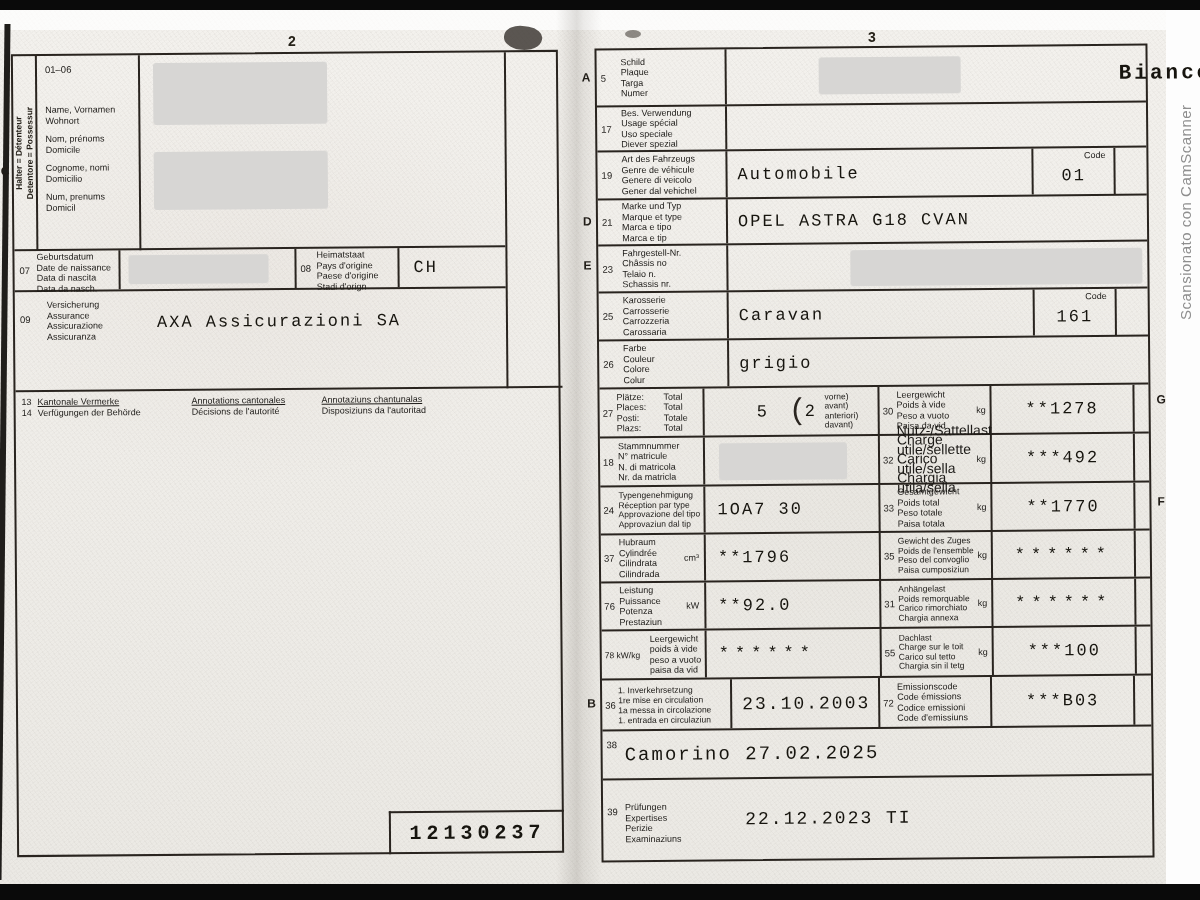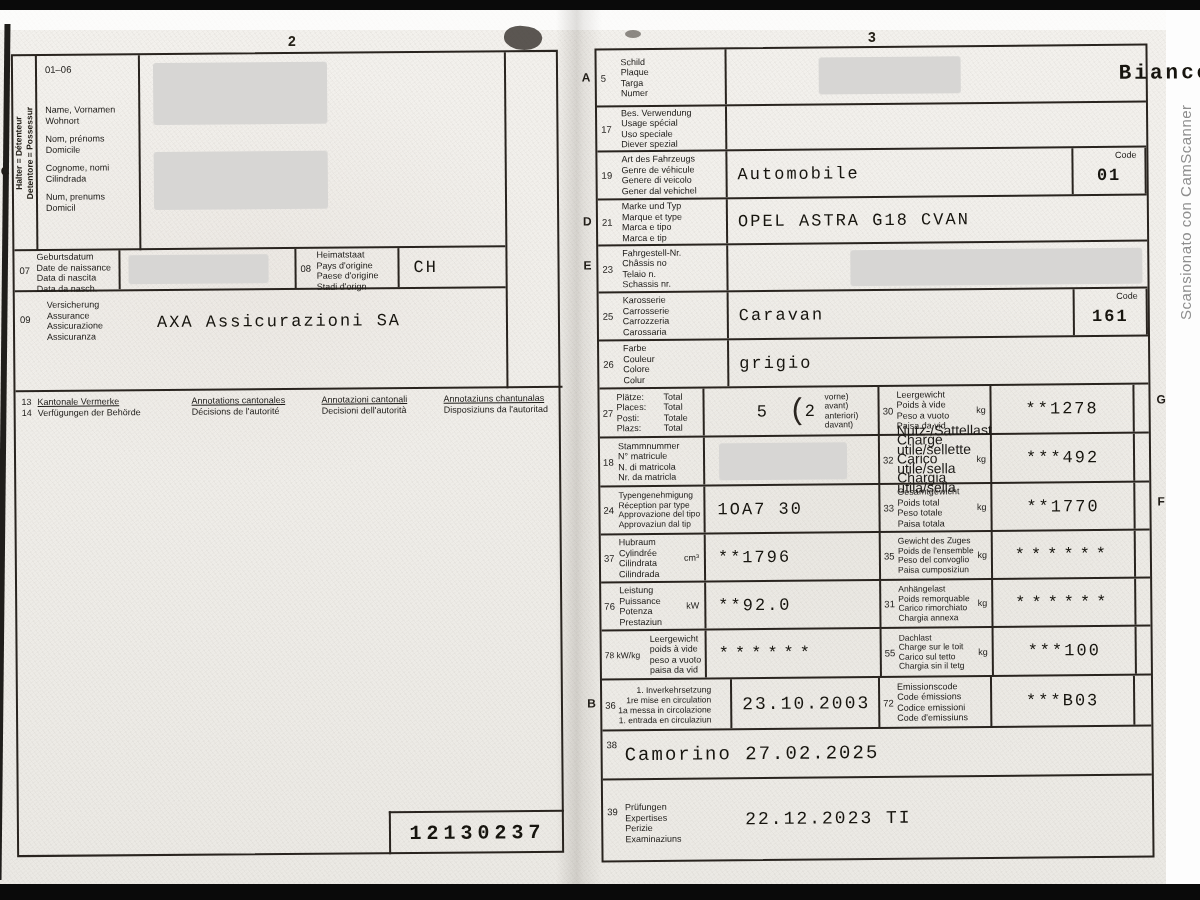--- a/index.html
+++ b/index.html
@@ -86,24 +86,24 @@
   
   .rrow{position:relative;display:flex;border-bottom:2px solid #29241f;box-sizing:border-box;flex-shrink:0;}
   .rr15{height:57px;}.rr17{height:45px;}.rr19{height:48px;}.rr21{height:46px;}.rr23{height:47px;}
   .rr25{height:48px;}.rr26{height:48px;}.rr27{height:49px;}.rr18{height:49px;}.rr24{height:48px;}
   .rr37{height:48px;}.rr76{height:48px;}.rr78{height:49px;}.rr36{height:51px;}.rr38{height:49px;}
   .rr39{flex:1;border-bottom:none;}
   .cl{width:130px;border-right:2px solid #29241f;box-sizing:border-box;position:relative;}
   .cl .fnum{position:absolute;left:4px;top:50%;transform:translateY(-50%);}
   .cl .lbl{position:absolute;left:24px;top:50%;transform:translateY(-50%);}
   .cv{flex:1;display:flex;align-items:center;padding-left:10px;position:relative;}
-  .codebox{width:75px;border-left:2px solid #29241f;border-right:2px solid #29241f;box-sizing:border-box;
-    margin-right:0;position:relative;}
+  .codebox{width:84px;border-left:2px solid #29241f;border-right:2px solid #29241f;box-sizing:border-box;
+    margin-right:31px;position:relative;}
   .codebox .cap{position:absolute;right:8px;top:2px;font-size:9px;color:#1d1b18;}
-  .codebox .cval{position:absolute;left:0;right:0;top:18px;text-align:center;font-weight:bold;}
+  .codebox .cval{position:absolute;left:0;right:0;top:18px;text-align:center;}
   
   .cl2{width:105px;border-right:2px solid #29241f;box-sizing:border-box;position:relative;}
   .cl2 .fnum{position:absolute;left:3px;top:50%;transform:translateY(-50%);}
   .cl2 .lbl{position:absolute;left:18px;top:50%;transform:translateY(-50%);}
   .cl2 .unit{position:absolute;right:5px;top:50%;transform:translateY(-50%);font-size:9px;color:#1d1b18;}
   .clv{width:175px;border-right:2px solid #29241f;box-sizing:border-box;display:flex;align-items:center;padding-left:12px;position:relative;}
   .crl{width:112px;border-right:2px solid #29241f;box-sizing:border-box;position:relative;}
   .crl .fnum{position:absolute;left:3px;top:50%;transform:translateY(-50%);}
   .crl .lbl{position:absolute;left:17px;top:50%;transform:translateY(-50%);}
   .crl .unit{position:absolute;right:4px;top:50%;transform:translateY(-50%);font-size:9px;color:#1d1b18;}
@@ -115,21 +115,21 @@
   .c27lbl .lbl.names{position:absolute;left:17px;top:50%;transform:translateY(-50%);}
   .c27lbl .lbl.totals{position:absolute;left:64px;top:50%;transform:translateY(-50%);}
   .c27val{width:175px;border-right:2px solid #29241f;box-sizing:border-box;position:relative;}
   .c27val .seat-total{position:absolute;left:52px;top:50%;transform:translateY(-50%);}
   .c27val .brace{position:absolute;left:84px;top:50%;transform:translateY(-52%);font-size:30px;font-weight:300;color:#2a2520;font-family:"Liberation Mono",monospace;}
   .c27val .seat-front{position:absolute;left:100px;top:50%;transform:translateY(-50%);}
   .c27val .lbl.front{position:absolute;left:120px;top:50%;transform:translateY(-50%);font-size:8.5px;line-height:9.5px;}
   
   .c36lbl{width:130px;border-right:2px solid #29241f;box-sizing:border-box;position:relative;}
   .c36lbl .fnum{position:absolute;left:3px;top:50%;transform:translateY(-50%);}
-  .c36lbl .lbl{position:absolute;left:16px;top:50%;transform:translateY(-50%);font-size:8.5px;line-height:10px;text-align:right;}
+  .c36lbl .lbl{position:absolute;left:16px;top:50%;transform:translateY(-50%);font-size:8.5px;line-height:10px;}
   .r38num{position:absolute;left:4px;top:8px;}
   .r38val{position:absolute;left:22px;top:50%;transform:translateY(-50%);font-size:19px;}
   .c39lbl{width:130px;position:relative;}
   .c39lbl .fnum{position:absolute;left:4px;top:26px;}
   .c39lbl .lbl{position:absolute;left:22px;top:10px;margin-top:12px;}
   .c39val{flex:1;display:flex;align-items:center;padding-left:12px;}
   .rd15{left:92px;top:9px;width:142px;height:37px;}
   .rd23{left:122px;top:6px;width:292px;height:36px;}
   .rd18{left:14px;top:6px;width:128px;height:37px;}
   .lA{left:-15px;top:20px;} .lD{left:-15px;top:14px;} .lE{left:-15px;top:12px;} .lB{left:-15px;top:16px;}
@@ -164,21 +164,21 @@
           <span>Detentore  =  Possessur</span>
         </div>
       </div>
       <div class="lblcol0106">
         <span class="fnum">01–06</span>
         <div class="lbl">Name, Vornamen
 Wohnort</div>
         <div class="lbl">Nom, prénoms
 Domicile</div>
         <div class="lbl">Cognome, nomi
-Cilindrada</div>
+Domicilio</div>
         <div class="lbl">Num, prenums
 Domicil</div>
       </div>
       <div class="vline125"></div>
       <div class="redact rd-name1"></div>
       <div class="redact rd-name2"></div>
     </div>
     <div class="vline491"></div>
 
     <div class="sec sec0708">
@@ -214,24 +214,20 @@
     </div>
 
     <div class="sec sec1314">
       <div class="kcol kc1">
         <div class="t"><span class="nums">13</span><span>Kantonale Vermerke</span></div>
         <div class="b"><span class="nums">14</span><span>Verfügungen der Behörde</span></div>
       </div>
       <div class="kcol kc2">
         <div class="t">Annotations cantonales</div>
         <div class="b">Décisions de l'autorité</div>
-      </div>
-      <div class="kcol kc3">
-        <div class="t">Annotazioni cantonali</div>
-        <div class="b">Decisioni dell'autorità</div>
       </div>
       <div class="kcol kc4">
         <div class="t">Annotaziuns chantunalas</div>
         <div class="b">Disposiziuns da l'autoritad</div>
       </div>
     </div>
 
     <div class="numbox">
       <span class="docnum">12130237</span>
     </div>

